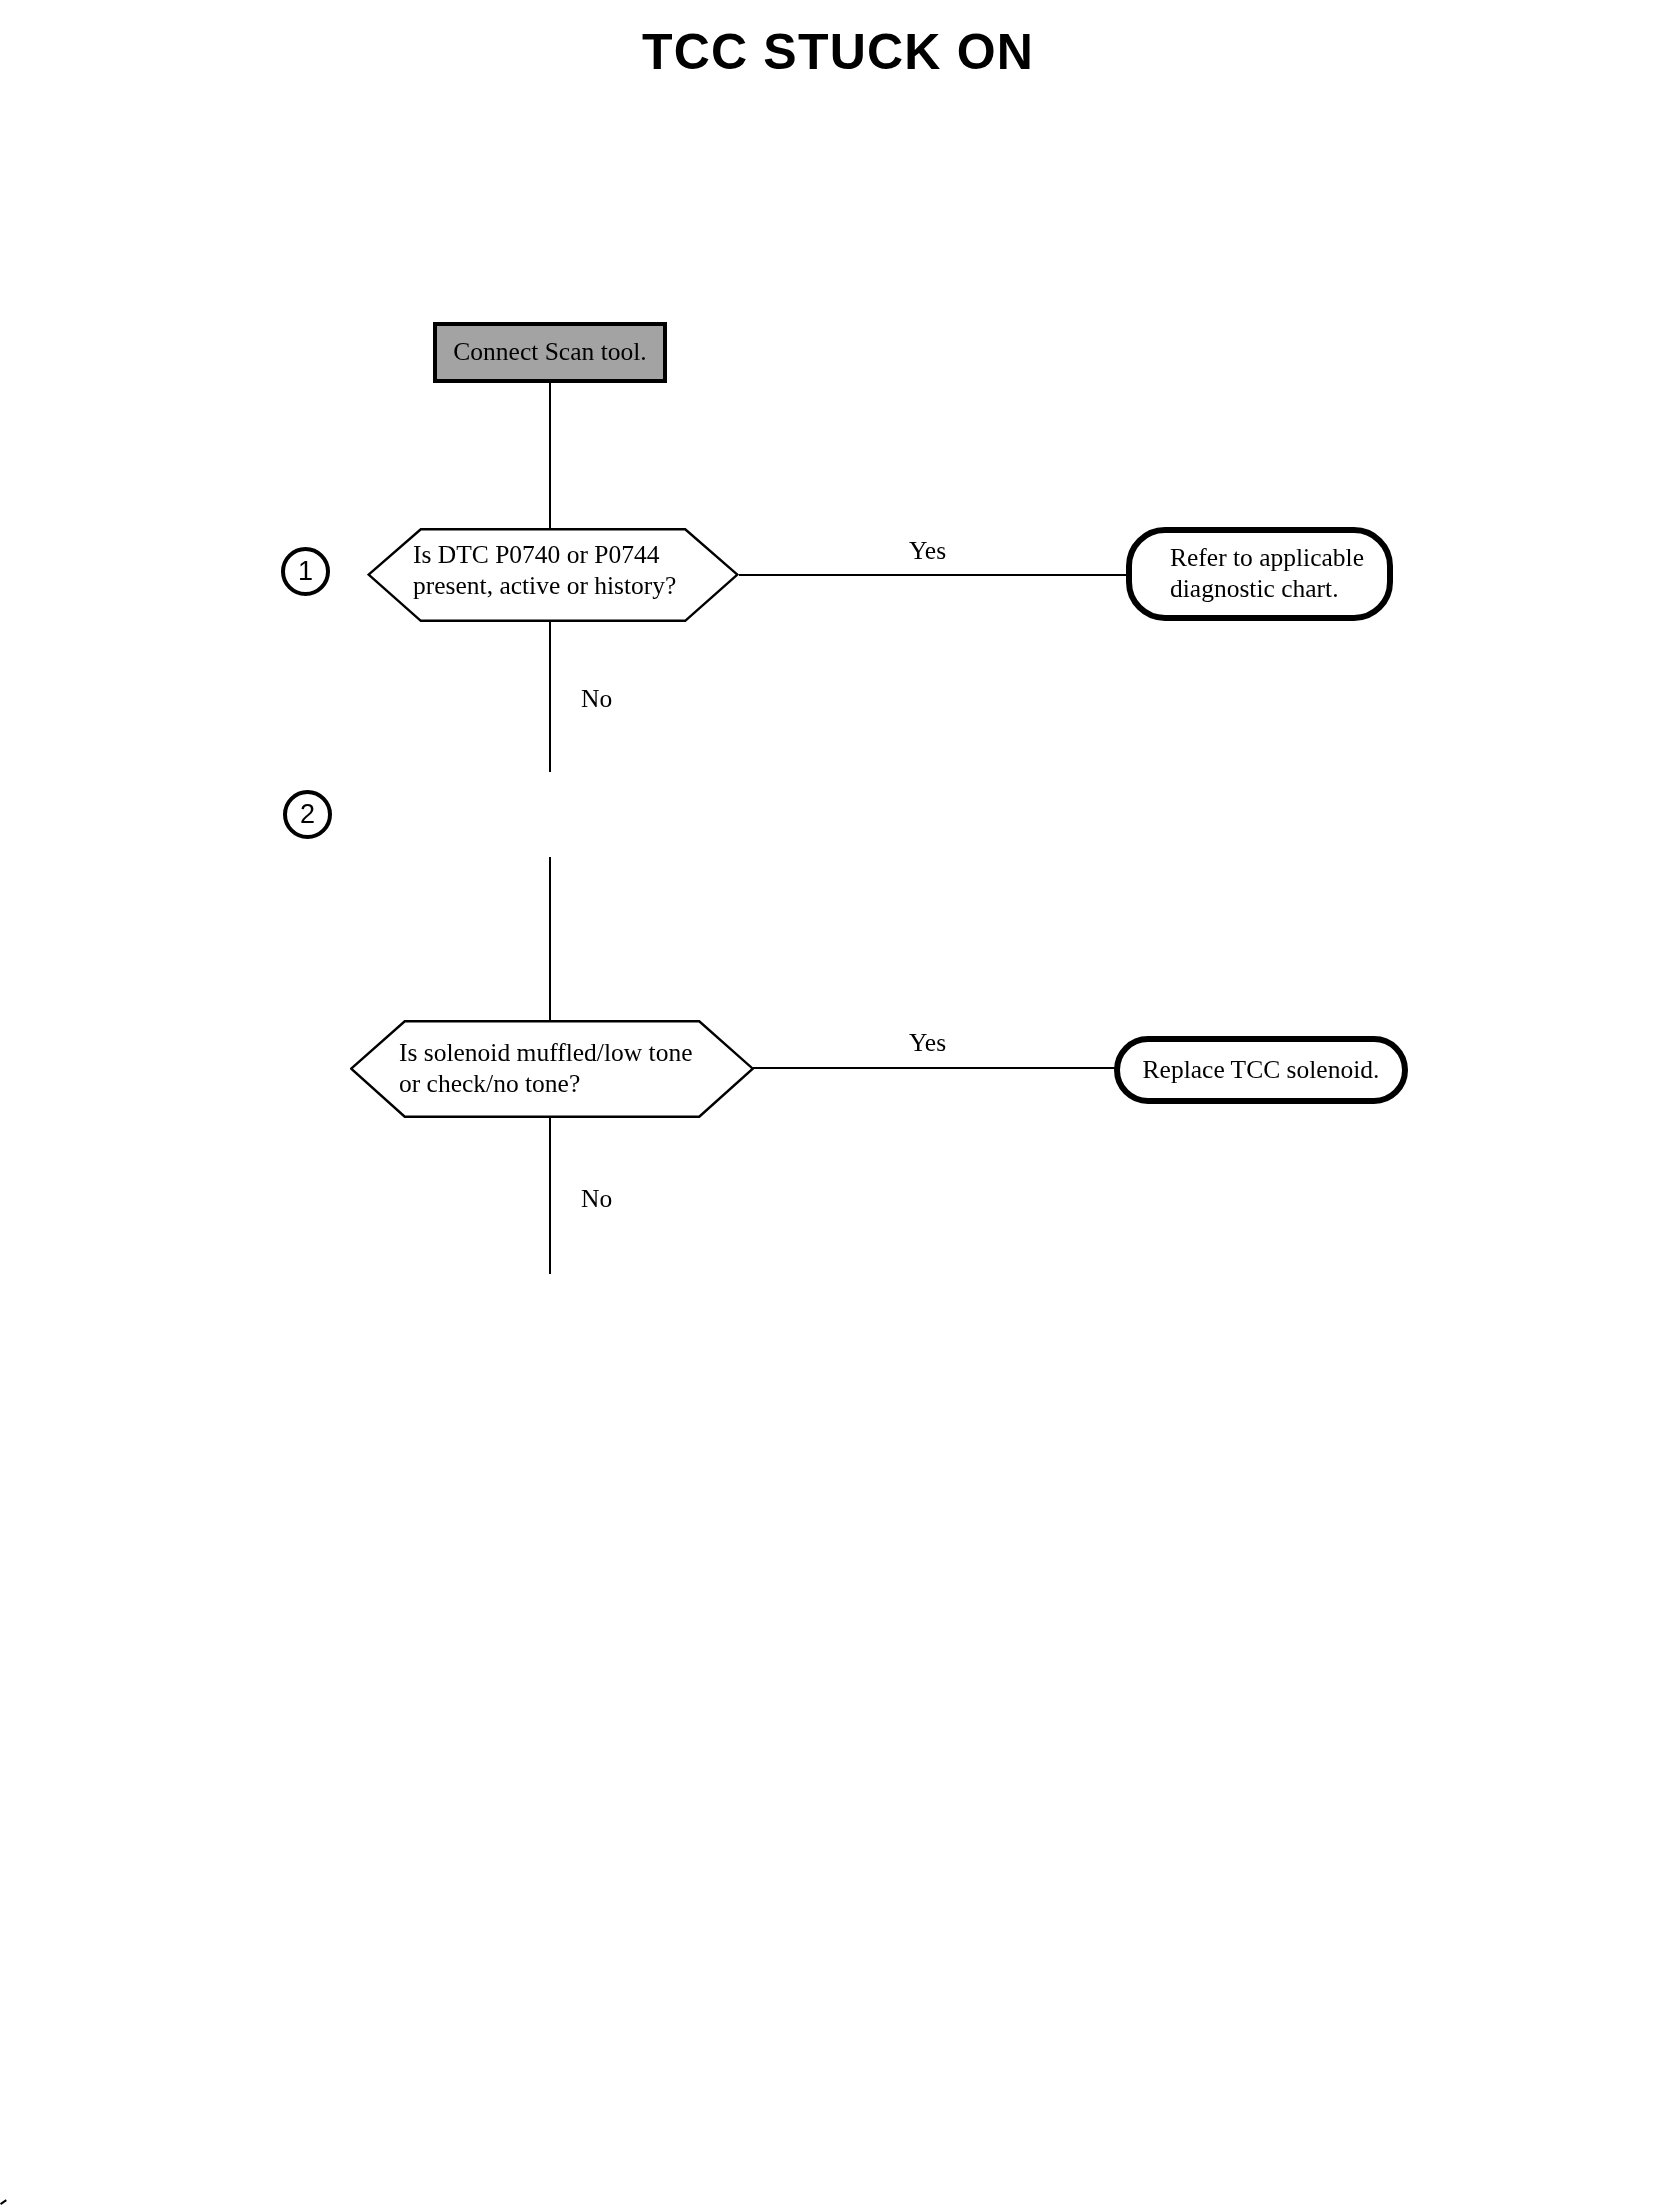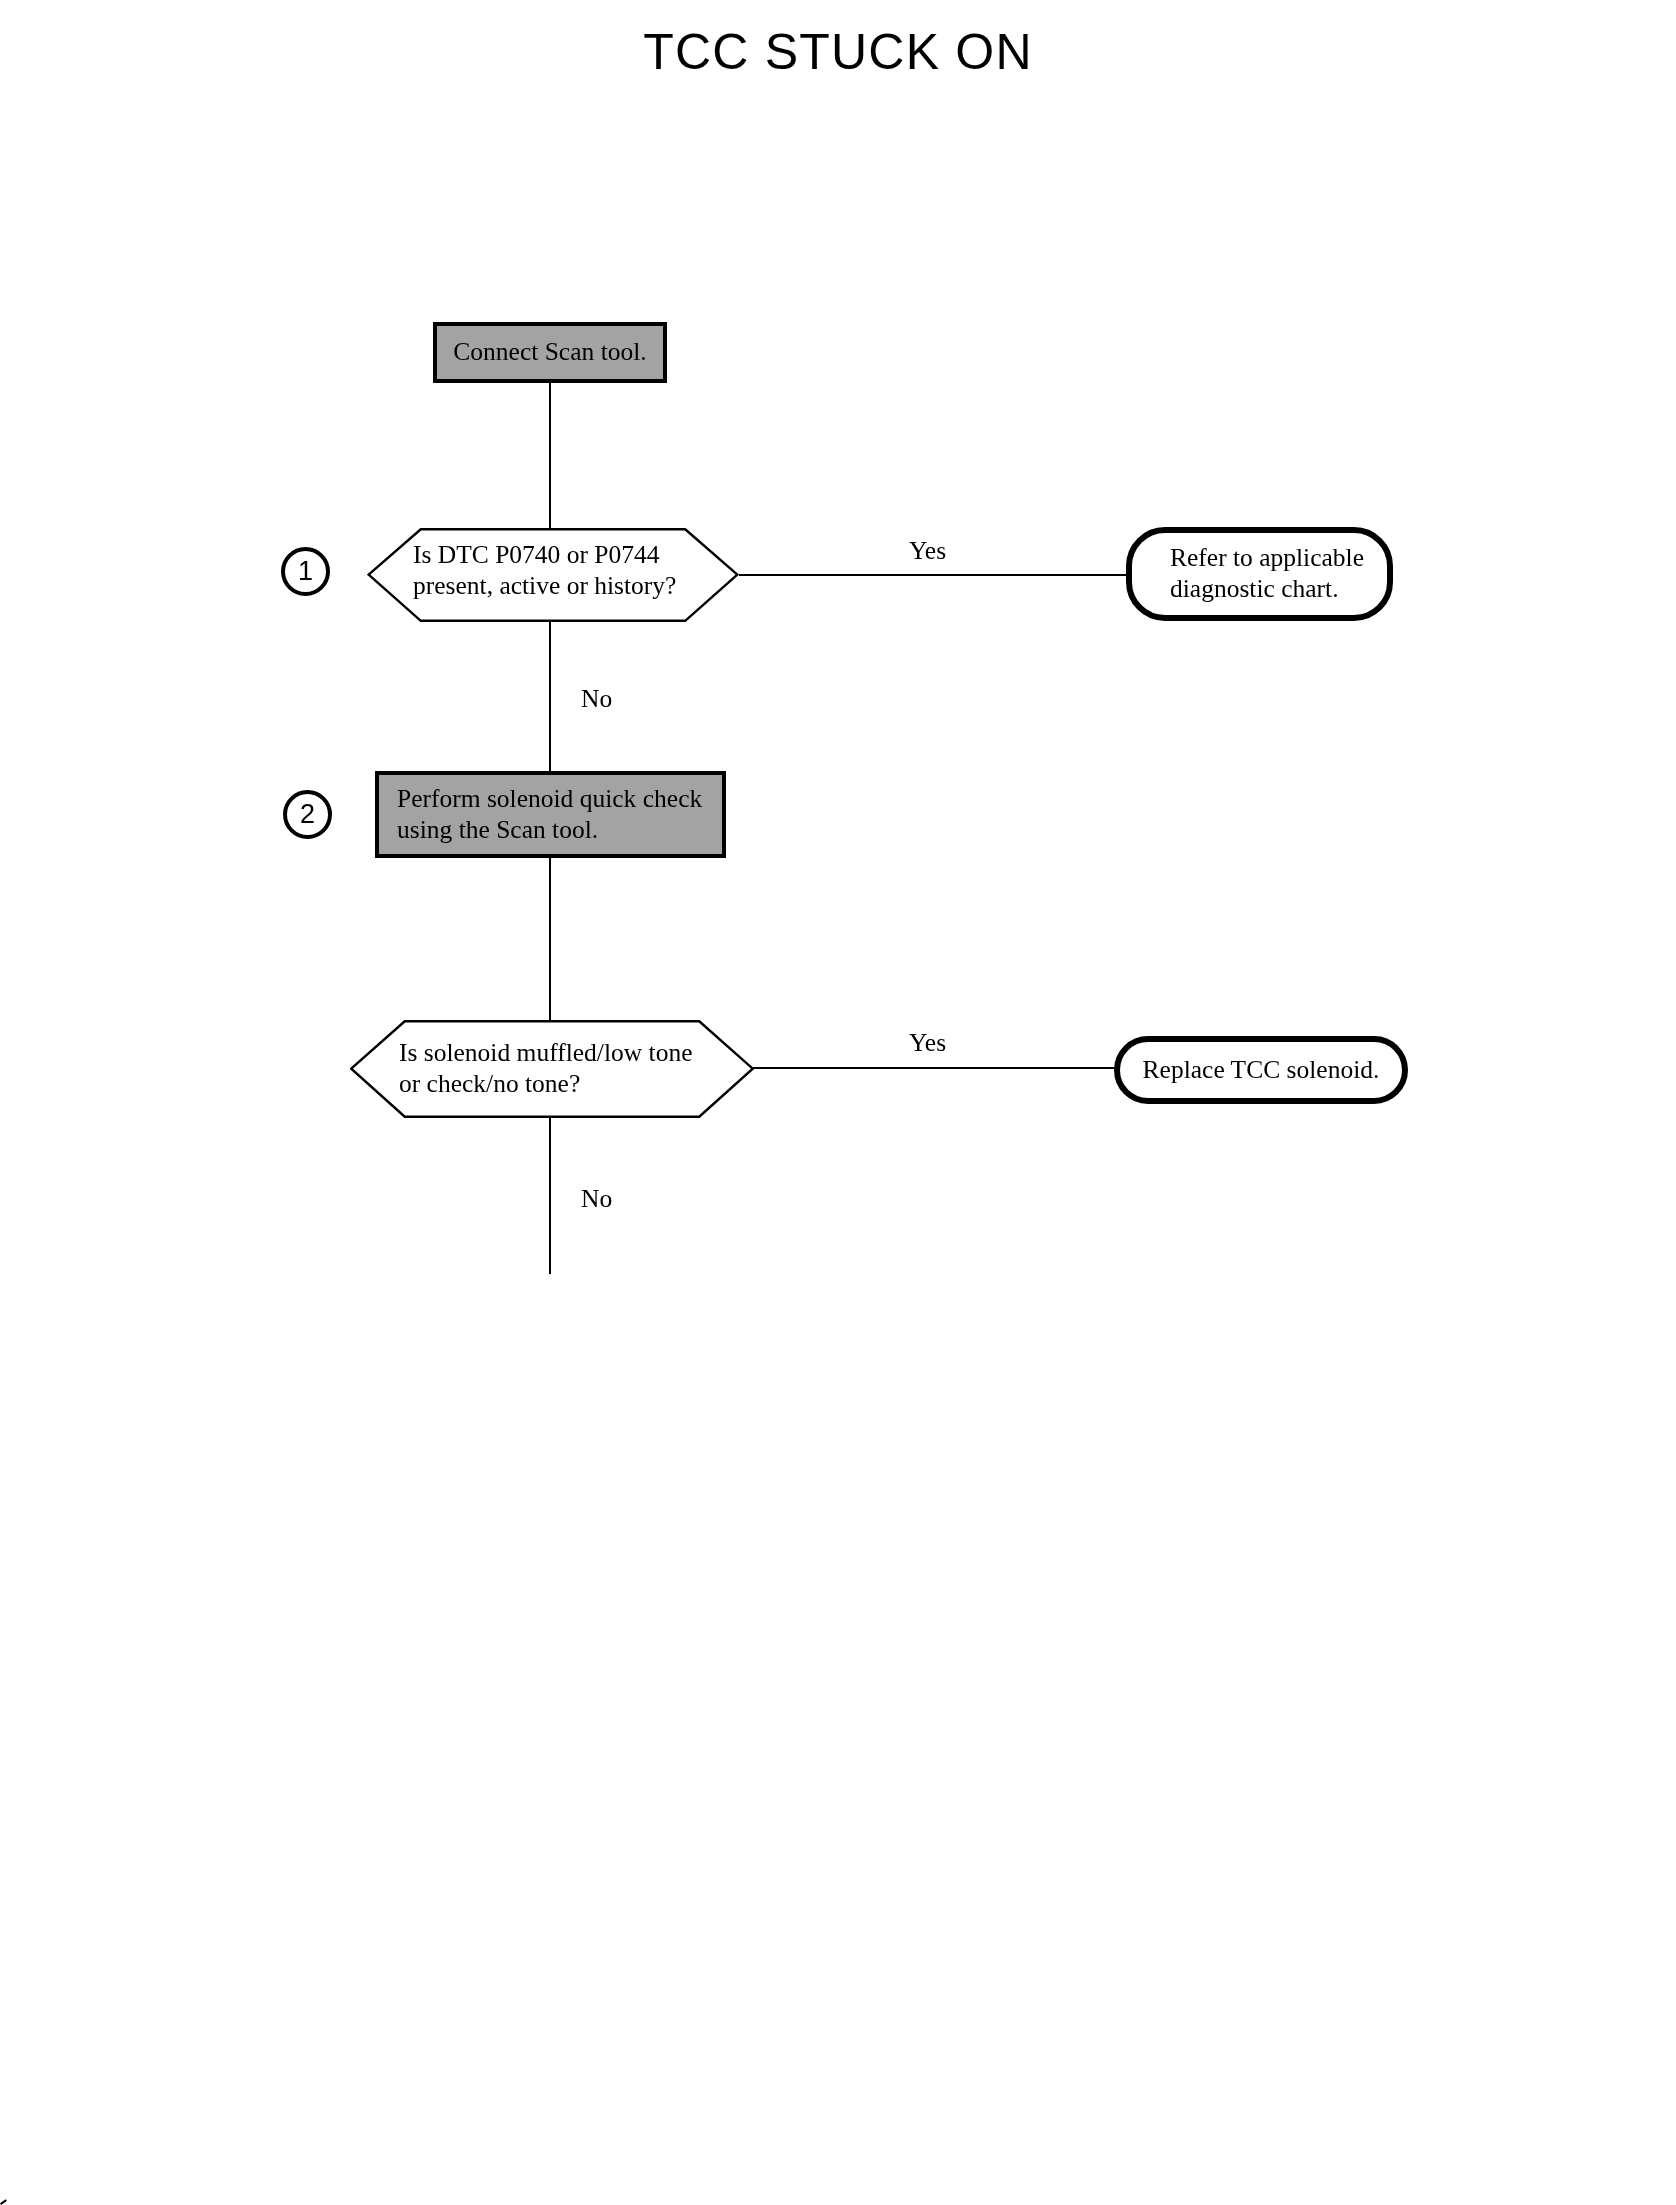--- a/index.html
+++ b/index.html
@@ -17,21 +17,21 @@
     overflow: hidden;
   }
   .title {
     position: absolute;
     top: 23px;
     left: 0;
     width: 1676px;
     text-align: center;
     font-family: "Liberation Sans", sans-serif;
     font-size: 50px;
-    font-weight: 400;
+    font-weight: 700;
     letter-spacing: 1.2px;
     color: #000000;
   }
   
   .rect {
     position: absolute;
     box-sizing: border-box;
     border: 4.9px solid #000;
     background: #a3a3a3;
     font-size: 25.5px;
@@ -206,24 +206,20 @@
     <div>diagnostic chart.</div>
   </div>
 
   <div class="vline v2"></div>
   <div class="edge-label no1">No</div>
 
   <div class="badge badge2">
     <span>2</span>
   </div>
 
-  <div class="rect rect2">
-    <div>Perform solenoid quick check</div>
-    <div>using the Scan tool.</div>
-  </div>
 
   <div class="vline v3"></div>
 
   <div class="hex hex2">
     <svg width="404" height="98" viewBox="0 0 664 161">
       <polygon points="2,80 90,2 574,2 662,80 574,159 90,159" fill="#ffffff" stroke="#000000" stroke-width="4"></polygon>
     </svg>
     <div class="hex-text">
       <div>Is solenoid muffled/low tone</div>
       <div>or check/no tone?</div>

